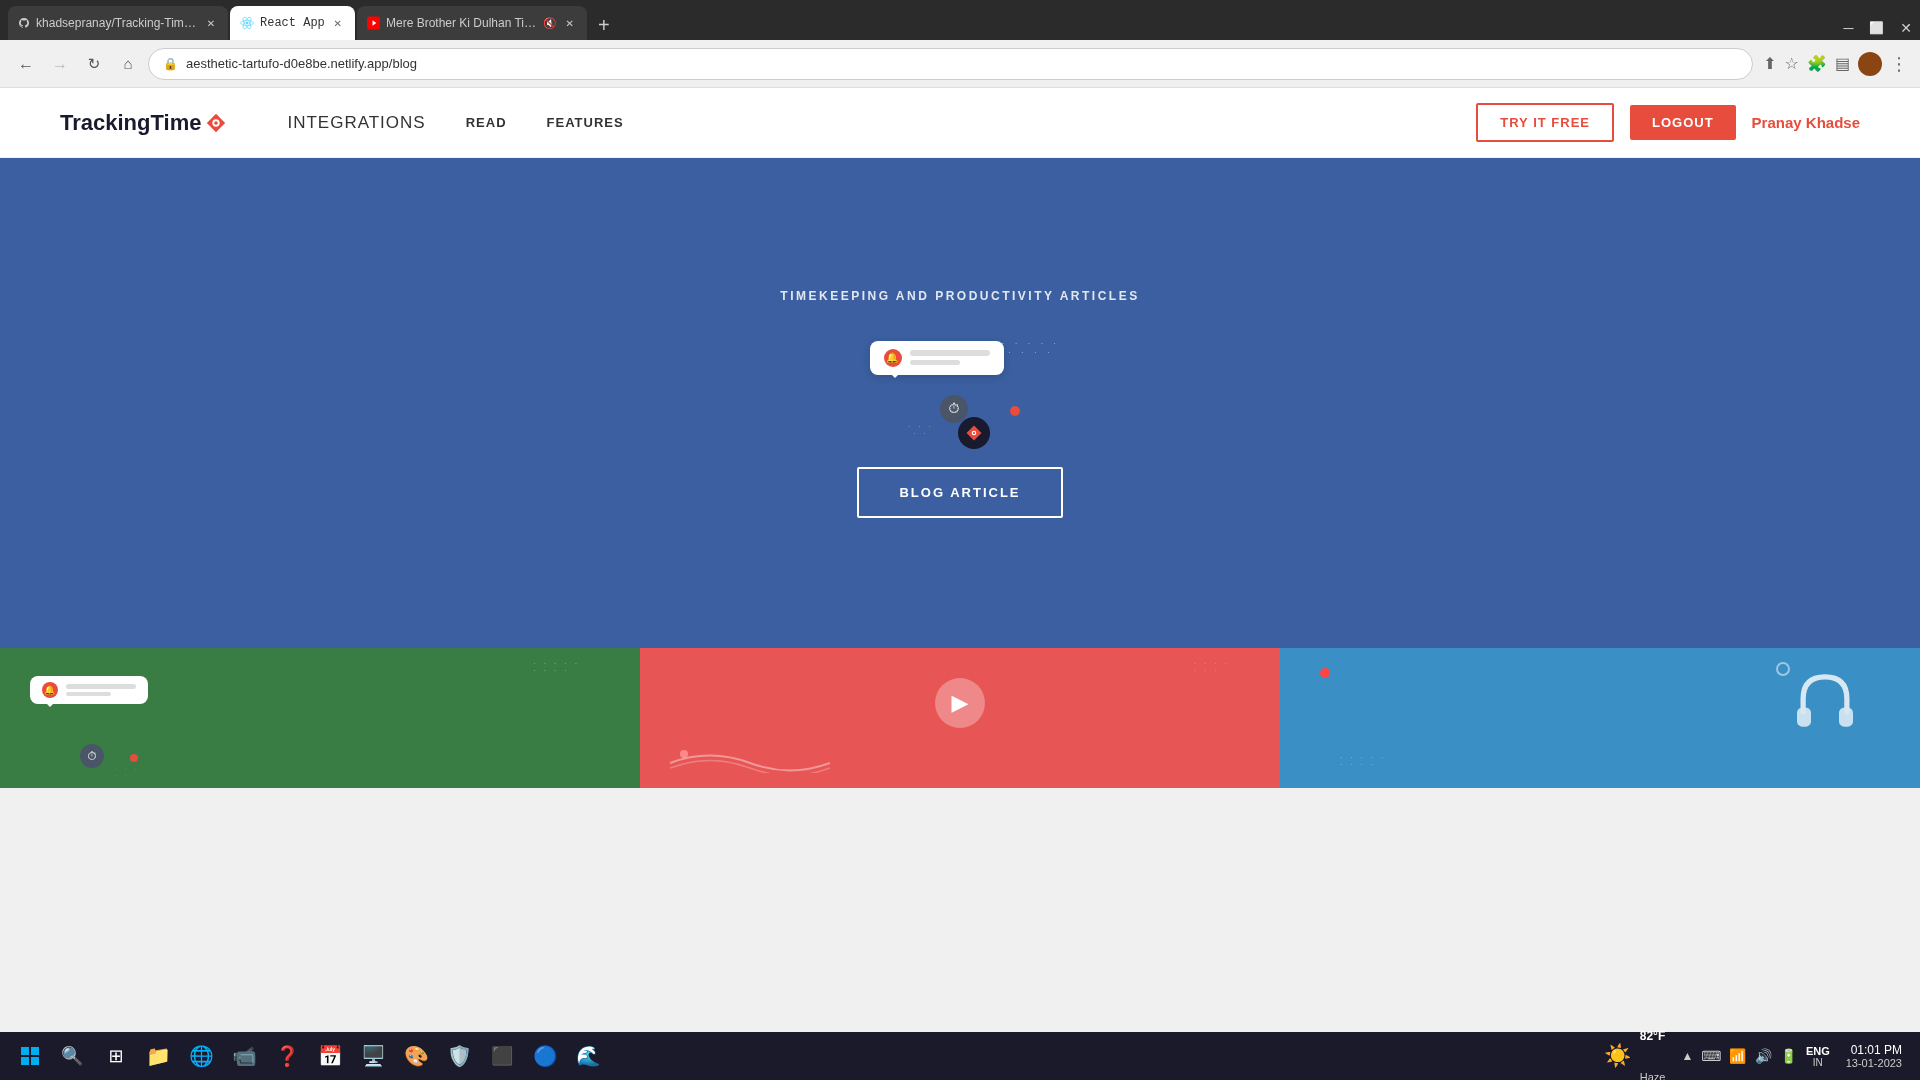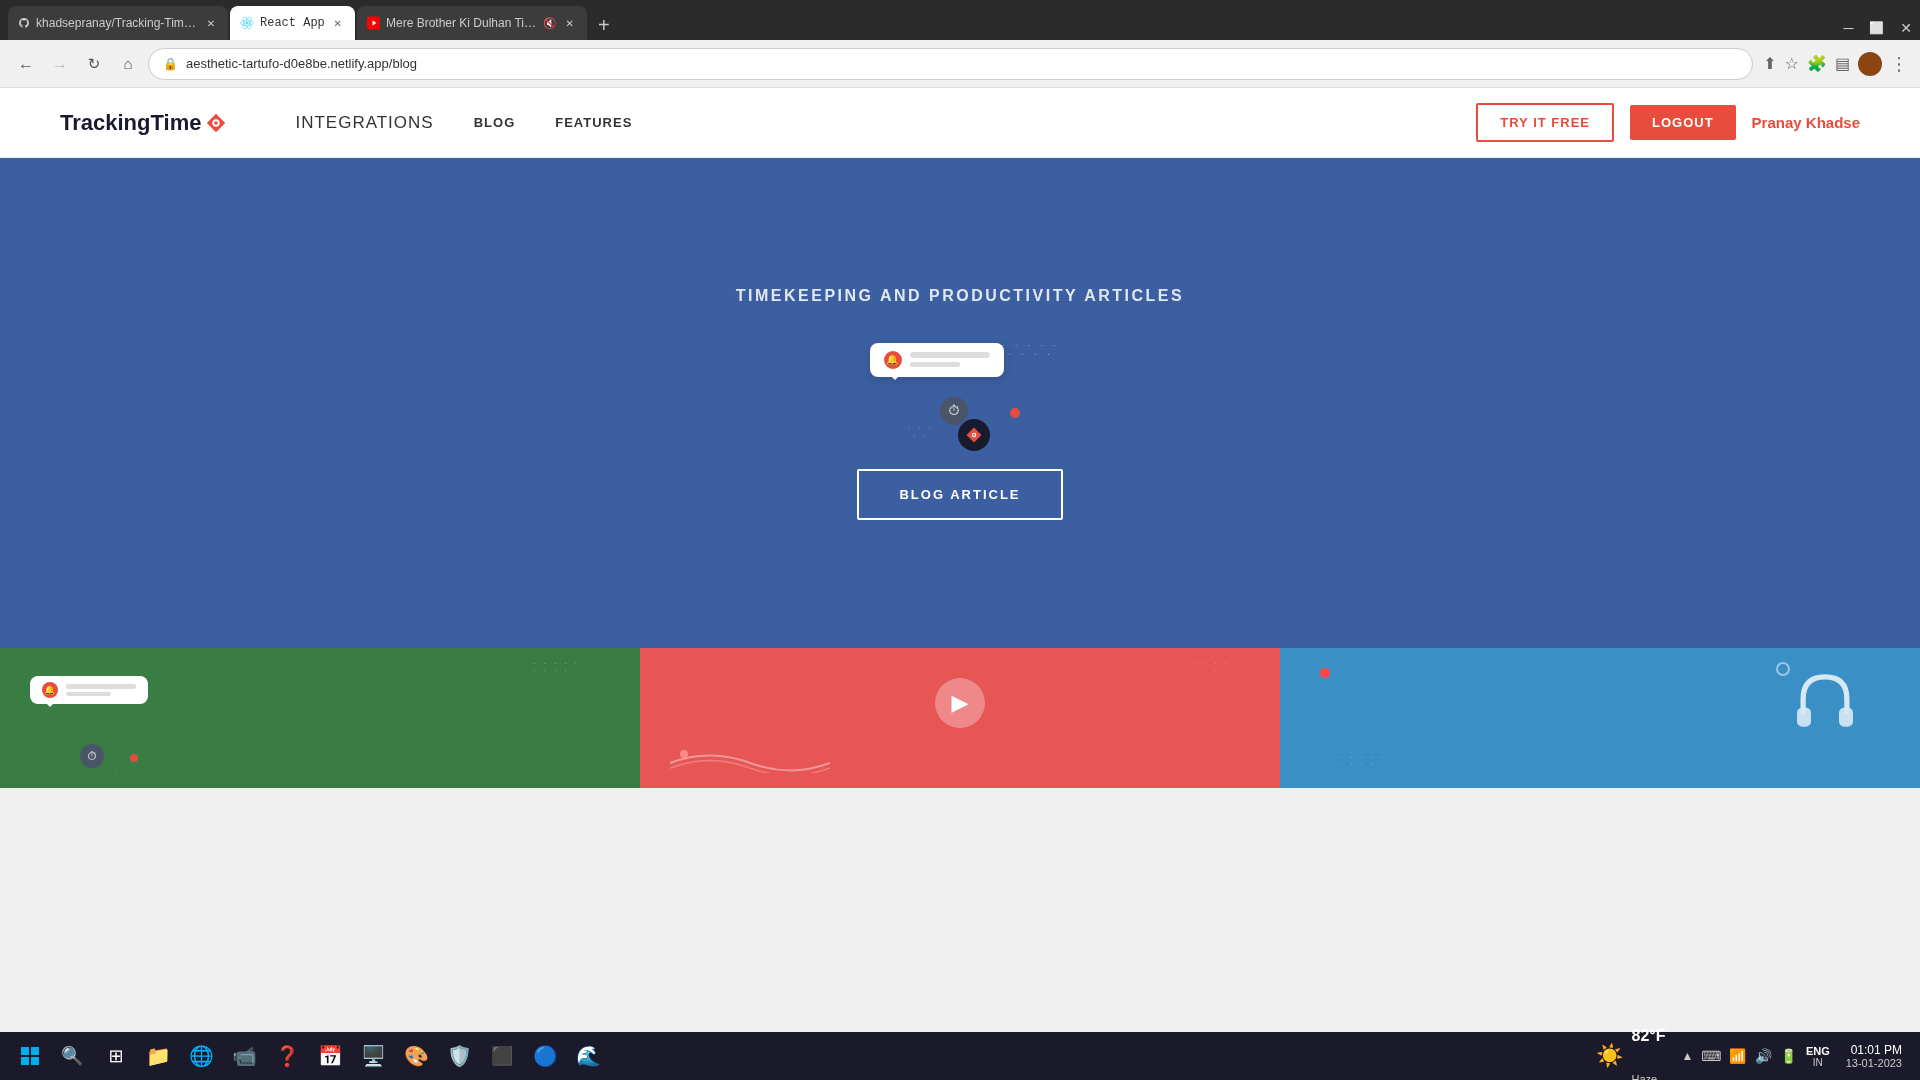--- a/index.html
+++ b/index.html
@@ -67,46 +67,46 @@
     <span style="font-size:16px;color:#666;cursor:pointer;">☆</span>
     <span style="font-size:16px;color:#666;cursor:pointer;">🧩</span>
     <span style="font-size:16px;color:#666;cursor:pointer;">▤</span>
     <span style="width:24px;height:24px;background:#8b4513;border-radius:50%;display:inline-block;cursor:pointer;"></span>
     <span style="font-size:18px;color:#666;cursor:pointer;">⋮</span>
   </div>
 </div>
 
 <div style="background:white;">
 
-  <nav style="height:70px; background:white; display:flex; align-items:center; padding:0 60px; border-bottom:1px solid #eee; gap:8px;">
+  <nav style="height:70px; background:white; display:flex; align-items:center; padding:0 60px; border-bottom:1px solid #eee; gap:0;">
 
     <div style="display:flex; align-items:center; gap:4px; margin-right:60px; cursor:pointer;">
       <span style="font-size:22px; font-weight:800; color:#1a1a2e;">TrackingTime</span>
       <svg width="22" height="22" viewBox="0 0 24 24">
         <polygon points="12,2 22,12 12,22 2,12" fill="#e74c3c"></polygon>
         <circle cx="12" cy="12" r="4" fill="white"></circle>
         <circle cx="12" cy="12" r="2" fill="#e74c3c"></circle>
       </svg>
     </div>
 
     <div style="display:flex; gap:40px; flex:1; align-items:center;">
       <a style="font-size:17px;font-weight:400;color:#333;text-decoration:none;letter-spacing:1px;cursor:pointer;">INTEGRATIONS</a>
-      <a style="font-size:13px;font-weight:700;color:#333;text-decoration:none;letter-spacing:1px;cursor:pointer;">BLOG</a>
+      <a style="font-size:13px;font-weight:700;color:#333;text-decoration:none;letter-spacing:1px;cursor:pointer;">READ</a>
       <a style="font-size:13px;font-weight:700;color:#333;text-decoration:none;letter-spacing:1px;cursor:pointer;">FEATURES</a>
     </div>
 
     <div style="display:flex; align-items:center; gap:16px;">
       <button style="padding:10px 22px; border:2px solid #e74c3c; color:#e74c3c; background:white; font-size:13px; font-weight:700; letter-spacing:1px; border-radius:2px; cursor:pointer;">TRY IT FREE</button>
       <button style="padding:10px 22px; background:#e74c3c; color:white; border:none; font-size:13px; font-weight:700; letter-spacing:1px; border-radius:2px; cursor:pointer;">LOGOUT</button>
       <span style="font-size:15px; font-weight:600; color:#e74c3c; cursor:pointer;">Pranay Khadse</span>
     </div>
   </nav>
 
   <section style="background:#3b5fa0; min-height:490px; display:flex; flex-direction:column; align-items:center; justify-content:center; padding:50px 20px; text-align:center;">
-    <p style="font-size:16px; font-weight:700; letter-spacing:2.5px; color:rgba(255,255,255,0.85); margin-bottom:28px;">TIMEKEEPING AND PRODUCTIVITY ARTICLES</p>
+    <p style="font-size:12px; font-weight:700; letter-spacing:2.5px; color:rgba(255,255,255,0.85); margin-bottom:28px;">TIMEKEEPING AND PRODUCTIVITY ARTICLES</p>
 
     <div style="width:220px; height:120px; position:relative; margin-bottom:16px;">
 
       <div style="position:absolute; top:10px; left:20px; background:white; border-radius:8px; padding:8px 14px; display:flex; align-items:center; gap:8px; box-shadow:0 2px 8px rgba(0,0,0,0.15); z-index:2;">
 
         <div style="width:18px;height:18px;background:#e74c3c;border-radius:50%;display:flex;align-items:center;justify-content:center;color:white;font-size:10px;flex-shrink:0;">🔔</div>
 
         <div>
           <div style="width:80px;height:6px;background:#ddd;border-radius:3px;margin-bottom:4px;"></div>
           <div style="width:50px;height:5px;background:#ddd;border-radius:3px;"></div>
@@ -214,21 +214,21 @@
   <div style="width:40px;height:40px;display:flex;align-items:center;justify-content:center;cursor:pointer;border-radius:4px;font-size:20px;">🔵</div>
   <div style="width:40px;height:40px;display:flex;align-items:center;justify-content:center;cursor:pointer;border-radius:4px;font-size:20px;">🌊</div>
 
   <div style="flex:1;"></div>
 
   <div style="display:flex;align-items:center;gap:8px;">
 
     <div style="display:flex;align-items:center;gap:8px;cursor:pointer;padding:0 8px;">
       <span style="font-size:22px;">☀️</span>
       <div>
-        <div style="font-size:16px;color:white;font-weight:600;">82°F</div>
+        <div style="font-size:12px;color:white;font-weight:600;">82°F</div>
         <div style="font-size:11px;color:#ccc;margin-top:28px;">Haze</div>
       </div>
     </div>
 
     <span style="color:#ccc;font-size:12px;cursor:pointer;">▲</span>
 
     <span style="color:#ccc;font-size:14px;cursor:pointer;">⌨</span>
 
     <span style="color:white;font-size:14px;cursor:pointer;">📶</span>
 

